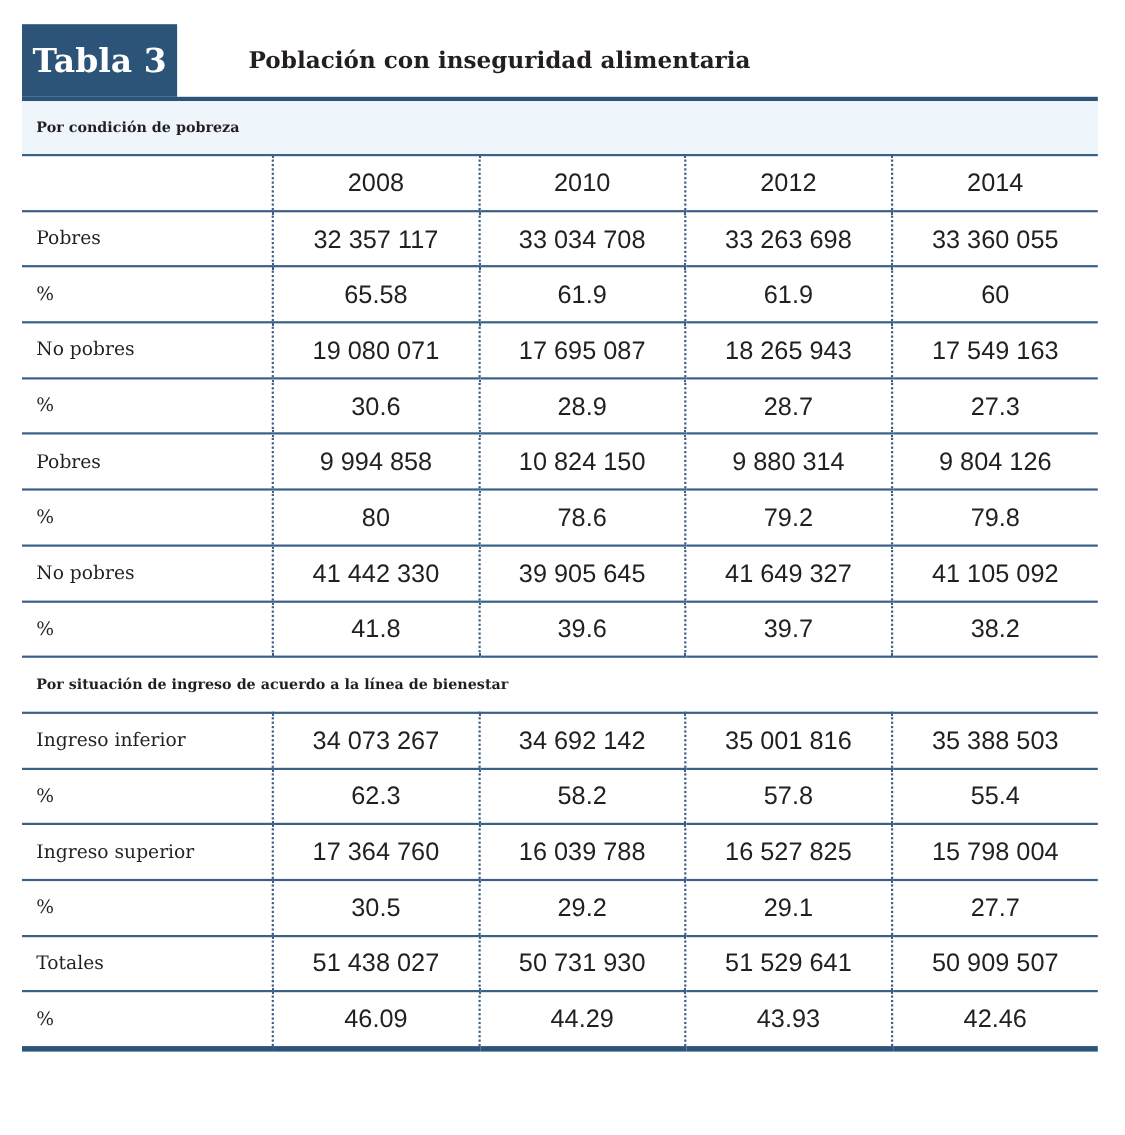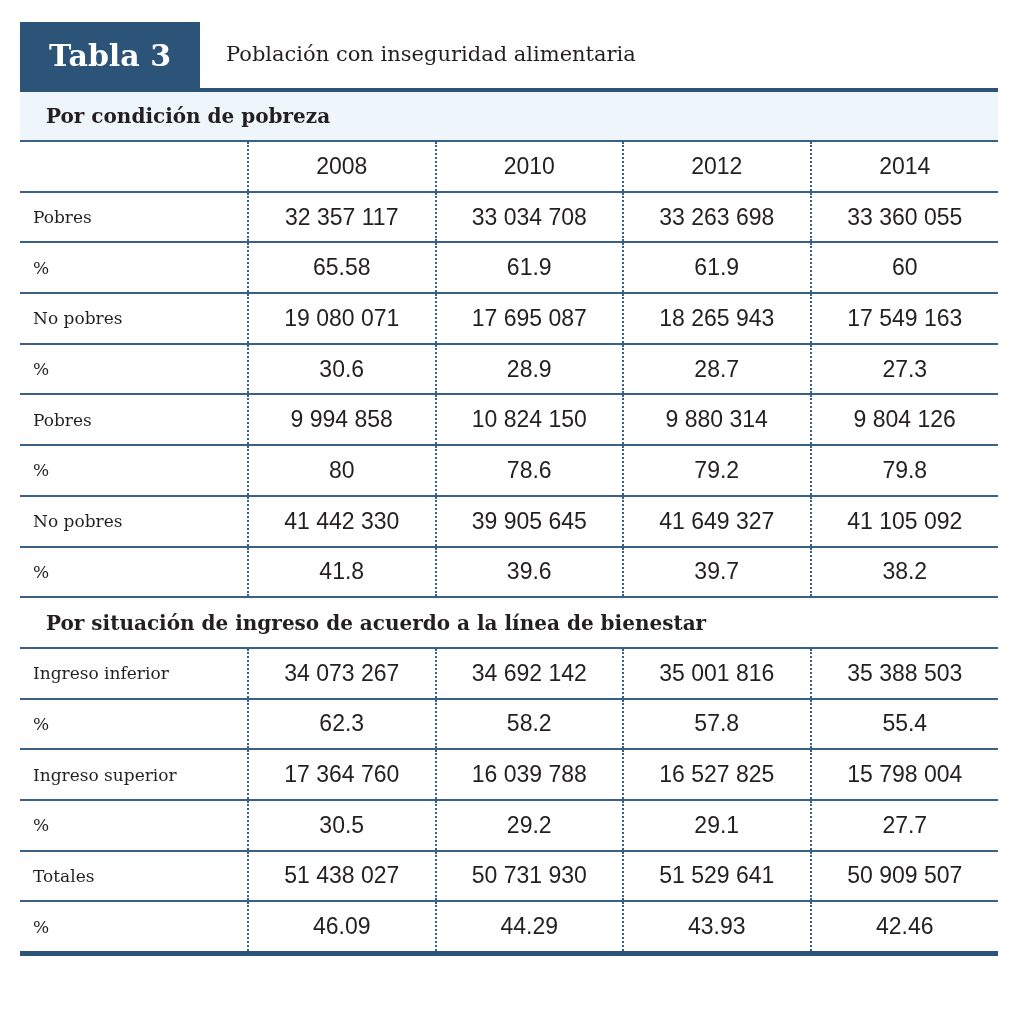--- a/index.html
+++ b/index.html
@@ -1,42 +1,42 @@
 <!DOCTYPE html>
 <html><head>
   <meta charset="utf-8">
   <style>
     html, body { margin: 0; padding: 0; background: #ffffff; }
     body { width: 1023px; height: 1032px; position: relative; overflow: hidden; }
     .page { position: absolute; left: 20px; top: 22px; width: 978px; }
     .title-row { position: relative; height: 66px; }
     .tab {
-      position: absolute; left: 0; top: 0; width: 180px; height: 66px;
+      position: absolute; left: 0; top: 0; width: 141px; height: 66px;
       background: #2b5478; color: #ffffff;
       font-family: "DejaVu Serif", serif; font-weight: bold; font-size: 30px;
       display: flex; align-items: center; justify-content: center; padding-top: 0; box-sizing: border-box;
     }
     .title {
       position: absolute; left: 206px; top: 20px;
-      font-family: "DejaVu Serif", serif; font-weight: normal; font-size: 21px; color: #231f20;
+      font-family: "DejaVu Serif", serif; font-weight: bold; font-size: 21px; color: #231f20;
     }
     .band-top { height: 4px; background: #2b5478; }
     table { border-collapse: collapse; width: 978px; table-layout: fixed; }
     col.c0 { width: 228px; }
     col.cy { width: 187.5px; }
     td {
       height: 48.7px; padding: 0; border-bottom: 2px solid #3a6088;
       font-family: "Liberation Sans", sans-serif; font-size: 23px; color: #231f20;
       text-align: center; vertical-align: middle;
     }
     td.label { text-align: left; padding-left: 13px; font-family: "DejaVu Serif", serif; font-size: 17px; }
     td.val { border-left: 2px dotted #3a6088; }
     tr.section td {
-      text-align: left; padding-left: 26px; font-family: "DejaVu Serif", serif;
-      font-weight: bold; font-size: 20px; height: 48.7px;
+      text-align: left; padding-left: 13px; font-family: "DejaVu Serif", serif;
+      font-weight: bold; font-size: 13px; height: 48.7px;
     }
     tr.section.first td { background: #eef5fb; height: 48px; }
     tr.last td { border-bottom: 5px solid #2b5478; }
   </style>
 </head>
 <body>
 
 <div class="page">
   <div class="title-row">
     <div class="tab">Tabla 3</div>

